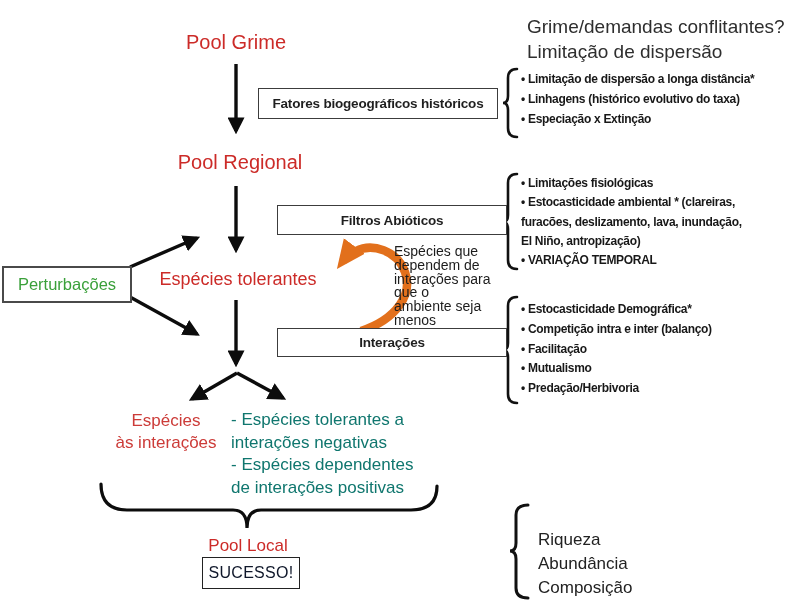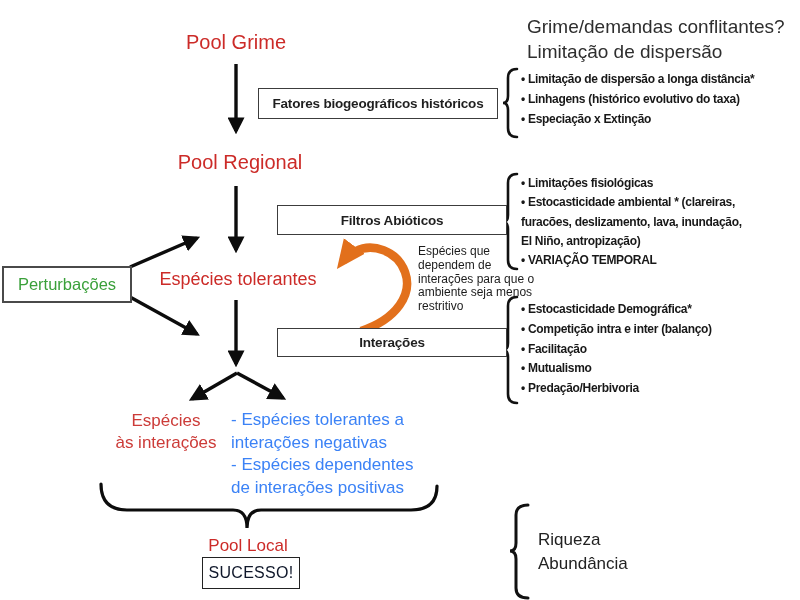--- a/index.html
+++ b/index.html
@@ -29,24 +29,24 @@
     display:flex; align-items:center; justify-content:center;
     color:#0f172a; font-size:16px; font-weight:500; letter-spacing:0.3px; white-space:nowrap;
   }
 
   .header-right { font-size:19px; line-height:25px; color:#2e2e2e; font-weight:500; white-space:nowrap; }
 
   .bullets { width:285px; font-size:12px; font-weight:600; letter-spacing:-0.3px; color:#181818; line-height:19.8px; }
   .bullet-item { white-space:pre-line; }
   .bullet-item::before { content:"• "; }
 
-  .side-note { width:118px; font-size:12px; line-height:13.8px; color:#1c1c1c; font-weight:500;margin-left:24px; }
+  .side-note { width:118px; font-size:14px; line-height:13.8px; color:#1c1c1c; font-weight:500; }
 
   .outcome-left { color:#cc3b38; font-size:17px; line-height:22px; text-align:center; transform:translateX(-50%); white-space:nowrap; font-weight:500; }
-  .outcome-right { color:#3b82f6; font-size:17px; line-height:22.5px; white-space:nowrap; font-weight:500; }
+  .outcome-right { color:#0f766e; font-size:17px; line-height:22.5px; white-space:nowrap; font-weight:500; }
 
   .metrics { font-size:17px; line-height:24px; color:#222; font-weight:500; }
 
   .tolerantes { color:#cc2b28; font-size:18px; font-weight:400; white-space:nowrap; transform:translateX(-50%); }
   .pool-local { color:#cc2b28; font-size:17px; font-weight:500; white-space:nowrap; transform:translateX(-50%); }
 </style>
 </head>
 <body>
 
 <div class="stage">
@@ -139,15 +139,16 @@
     <div class="bullet-item">Estocasticidade Demográfica*</div>
     <div class="bullet-item">Competição intra e inter (balanço)</div>
     <div class="bullet-item">Facilitação</div>
     <div class="bullet-item">Mutualismo</div>
     <div class="bullet-item">Predação/Herbivoria</div>
   </div>
 
   <div class="abs metrics" style="left:538px; top:513px;margin-top:15px;">
     <div>Riqueza</div>
     <div>Abundância</div>
+    <div>Composição</div>
   </div>
 
 </div>
 
 </body></html>

